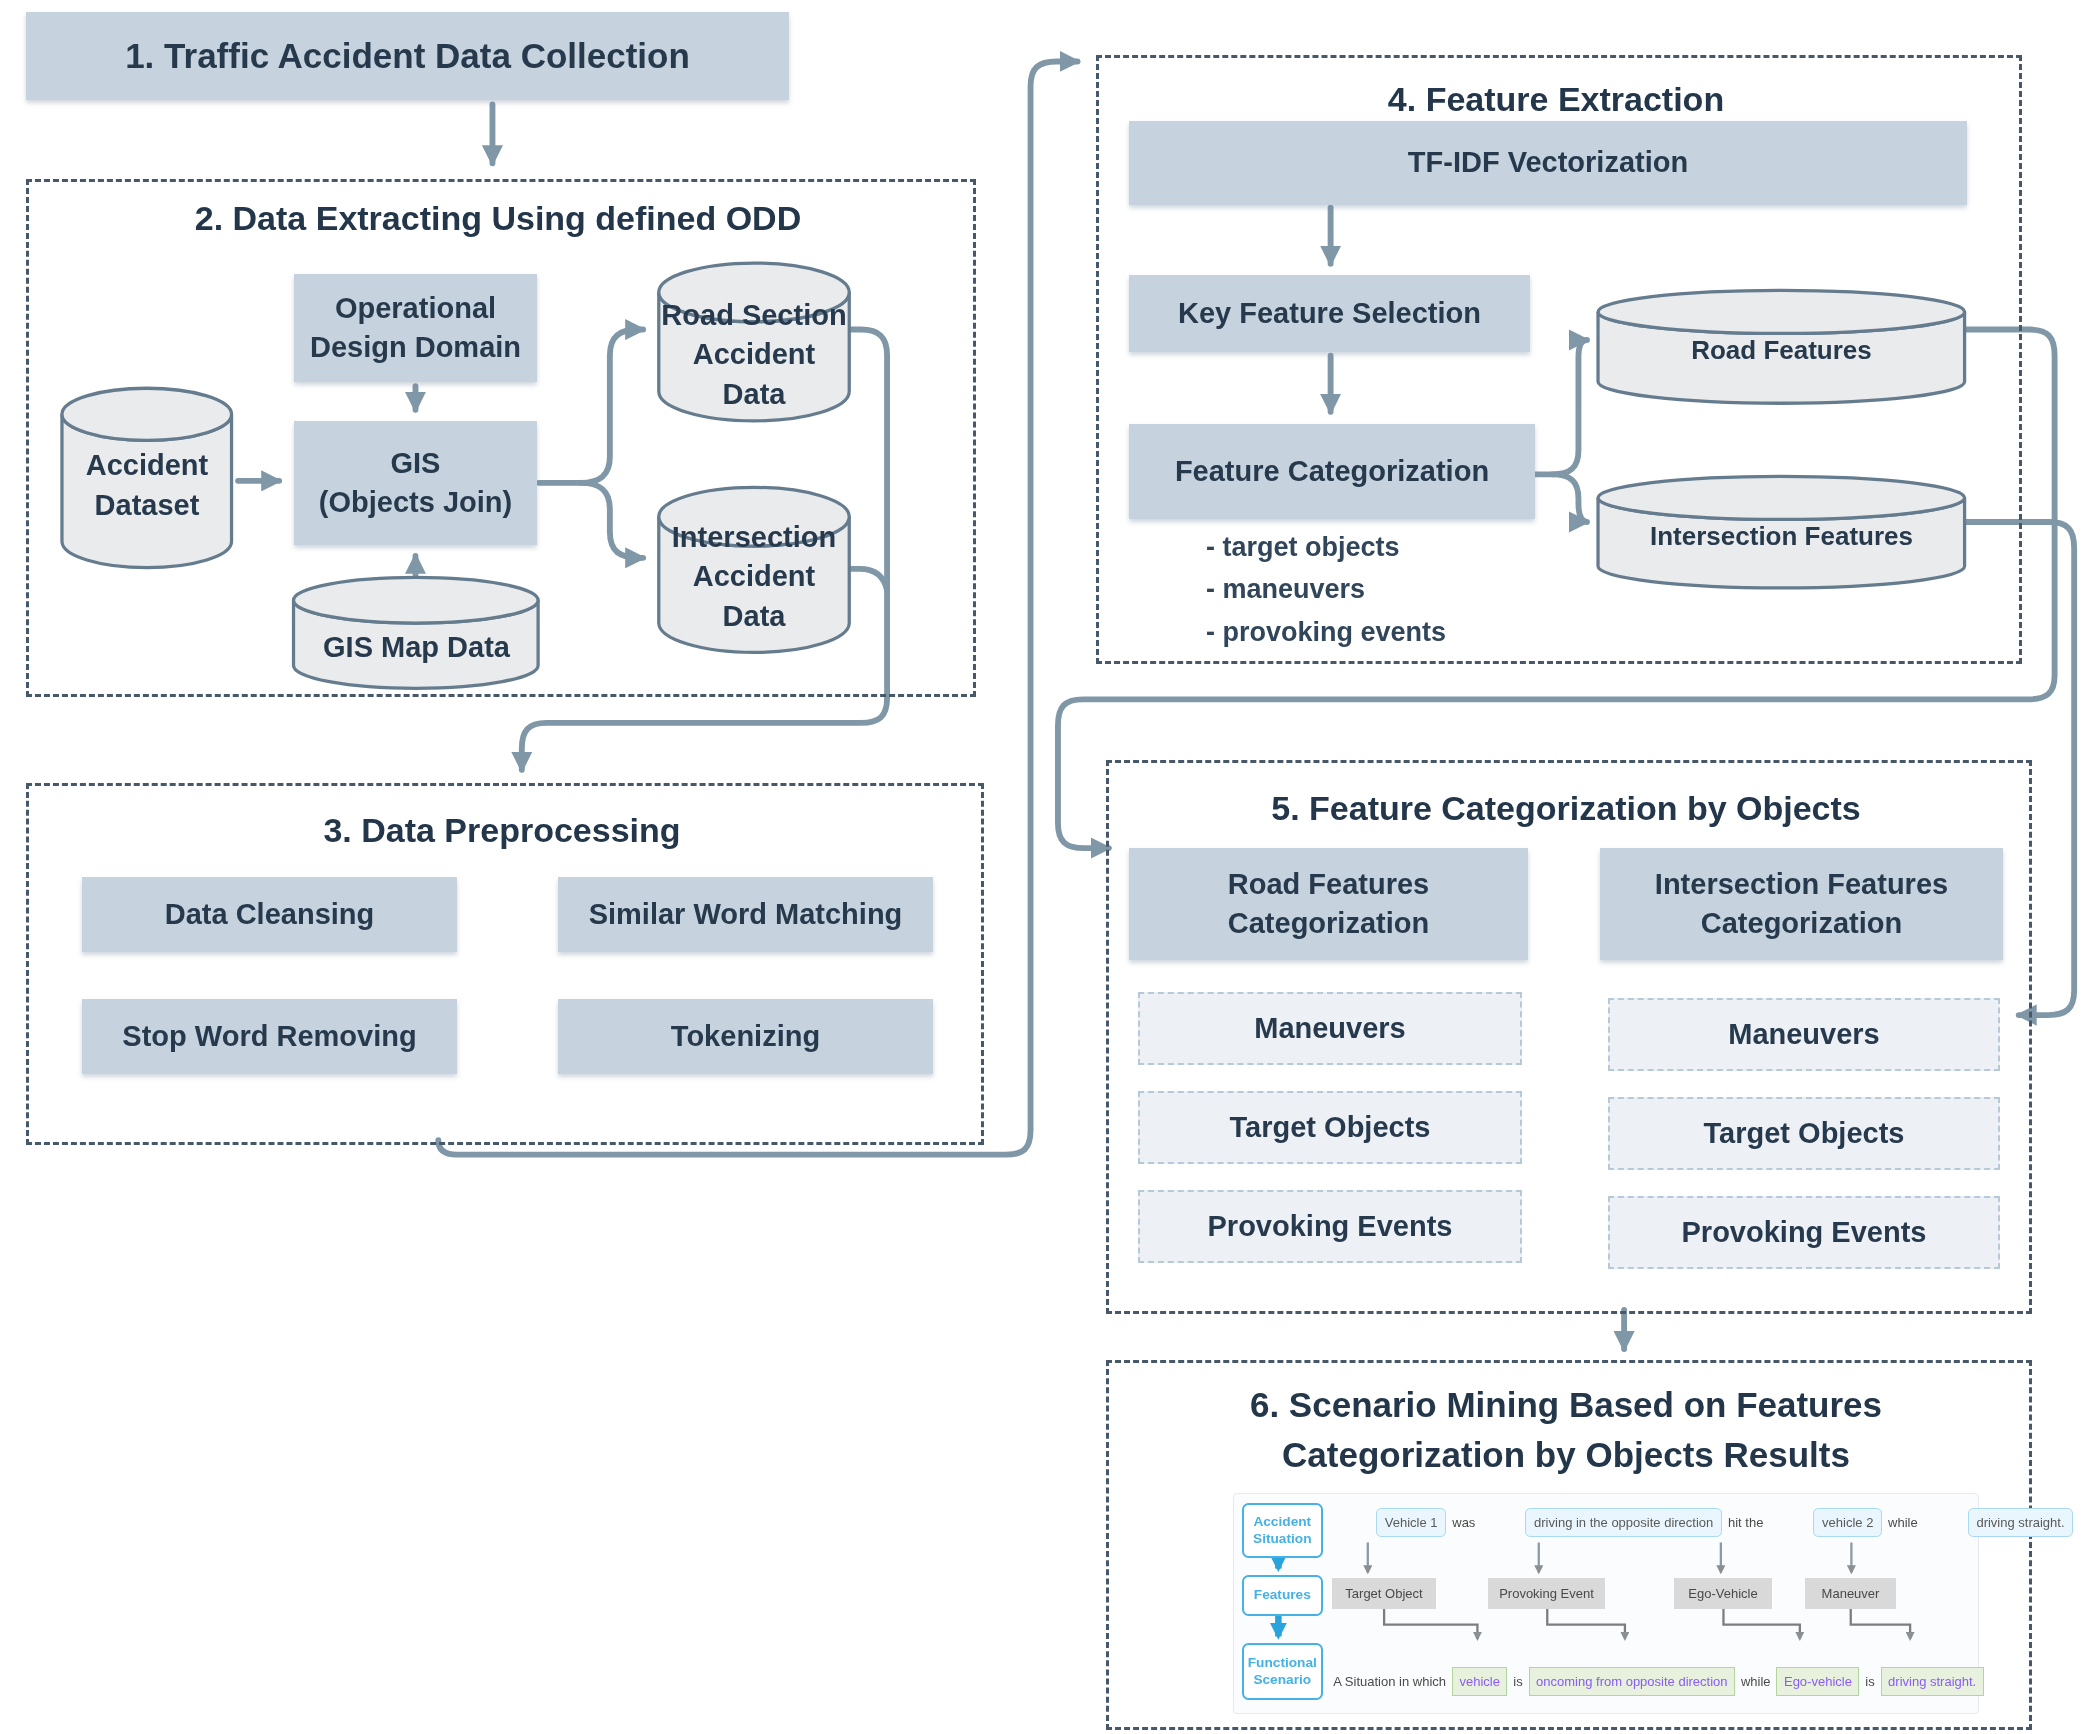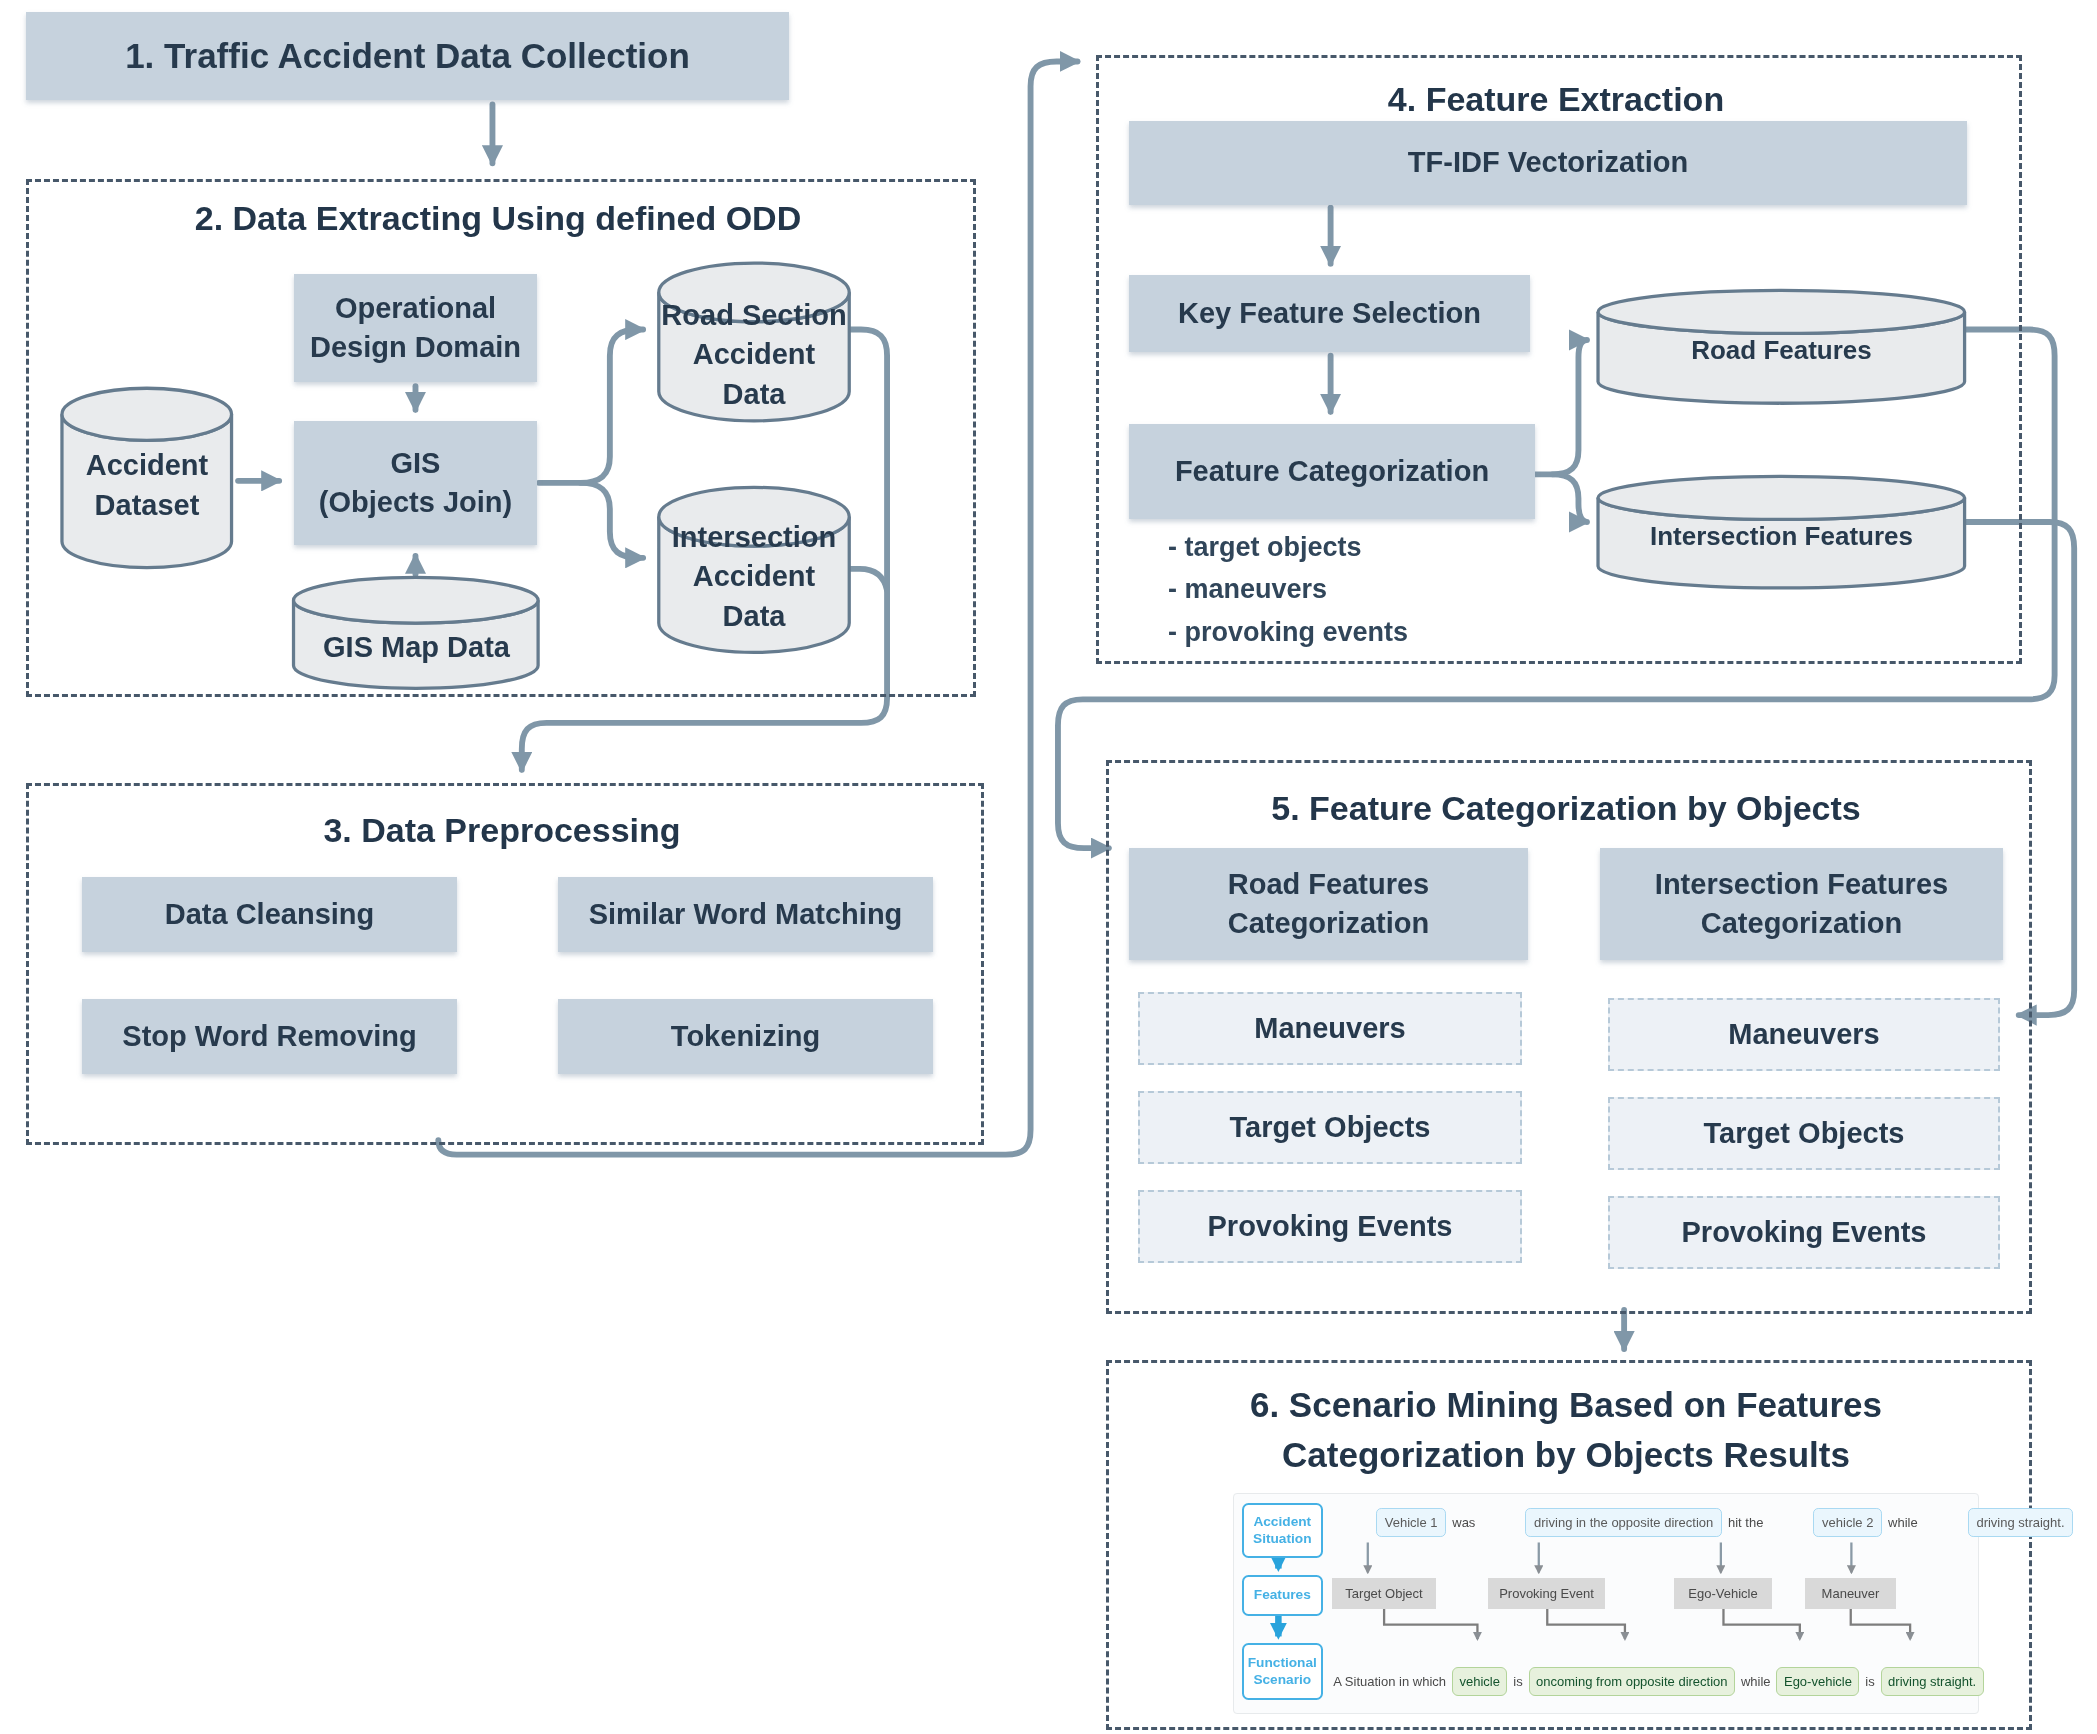--- a/index.html
+++ b/index.html
@@ -6,33 +6,33 @@
   #canvas{position:relative;width:2097px;height:1734px;background:#ffffff;overflow:hidden;
           font-family:"Liberation Sans",sans-serif;color:#2b3b4e;}
   svg.overlay{position:absolute;left:0;top:0;pointer-events:none;}
   .box{position:absolute;background:#c6d2dd;color:#273a4d;font-weight:bold;
        display:flex;align-items:center;justify-content:center;text-align:center;
        white-space:pre-line;box-shadow:0 3.3px 4.6px rgba(120,140,160,.35);line-height:1.35;}
   .dashed-section{position:absolute;border:3.3px dashed #47586a;background:transparent;}
   .sec-title{position:absolute;font-weight:bold;color:#23364a;text-align:center;white-space:pre-line;line-height:1.3;}
   .cyl-label{position:absolute;display:flex;align-items:center;justify-content:center;
              text-align:center;font-weight:bold;color:#273a4d;white-space:pre-line;line-height:1.35;}
-  .bullet{position:absolute;font-weight:bold;color:#31465a;}
+  .bullet{position:absolute;font-weight:bold;color:#31465a;margin-left:38px;}
   .sub-dashed{position:absolute;background:#edf1f6;border:2.6px dashed #b6c9d8;color:#273a4d;
               font-weight:bold;display:flex;align-items:center;justify-content:center;text-align:center;}
   
   #mini-panel{position:absolute;left:1233px;top:1493px;width:744px;height:219px;
               background:#fbfcfd;border:1.3px solid #e7eaec;border-radius:3.9px;}
   .mini-side{position:absolute;left:7.8px;width:77px;border:2px solid #45b1e5;border-radius:6.5px;
              color:#45b1e5;font-weight:bold;font-size:13.7px;display:flex;align-items:center;justify-content:center;
              text-align:center;white-space:pre-line;background:#ffffff;line-height:1.2;}
   .mini-row{position:absolute;display:flex;align-items:center;gap:4.6px;font-size:13px;color:#4a4a4a;white-space:nowrap;}
   .tok{padding:5.9px 1.3px;color:#4a4a4a;}
   .tok-blue{background:#eaf6fd;border:1.3px solid #a9d9f2;border-radius:5.2px;padding:5.9px 7.8px;color:#5a5a5a;margin-left:44px;}
-  .tok-green{background:#e7f1dd;border:1.3px solid #b3d49a;border-radius:6px;padding:5.9px 6.5px;color:#14532d;}
+  .tok-green{background:#e7f1dd;border:1.3px solid #b3d49a;border-radius:0;padding:5.9px 6.5px;color:#8b5cf6;}
   .feat-box{position:absolute;top:84px;height:31px;background:#d9d9d9;color:#4a4a4a;
             display:flex;align-items:center;justify-content:center;font-size:13px;}
 </style>
 </head>
 <body>
 
 <div id="canvas">
 
   <svg class="overlay" width="2097" height="1734" viewBox="0 0 3215 2658">
     <defs>

